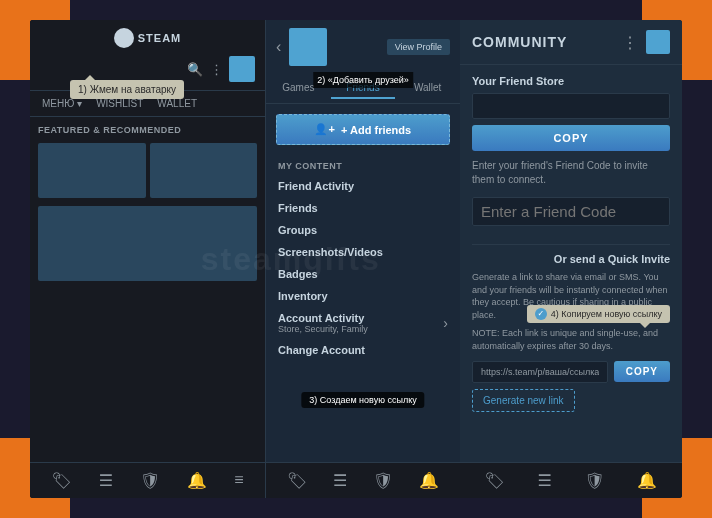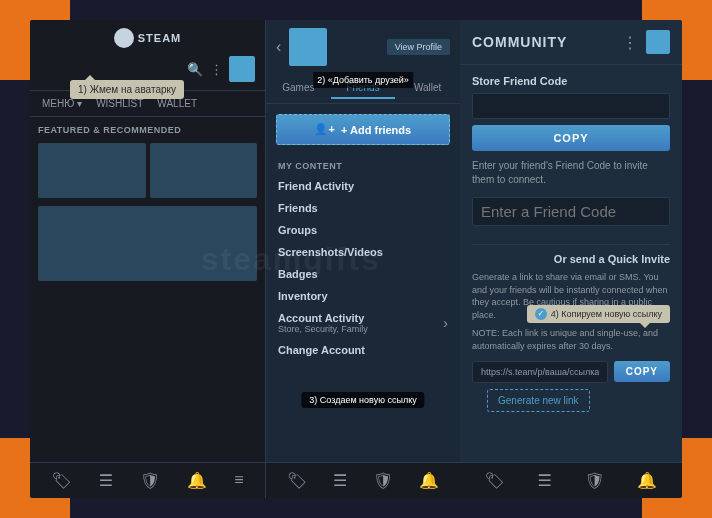--- a/index.html
+++ b/index.html
@@ -520,21 +520,20 @@
     .generate-link-btn {
       background: transparent;
       border: 1px dashed #4d9dcc;
       color: #4d9dcc;
       font-size: 10px;
       padding: 5px 10px;
       border-radius: 3px;
       cursor: pointer;
       text-align: center;
       display: inline-block;
-      margin-left: 15px;
     }
 
     .community-bottom-nav {
       display: flex;
       justify-content: space-around;
       padding: 8px;
       border-top: 1px solid #2a3a4a;
       background: #171a21;
     }
 
@@ -667,21 +666,21 @@
 
     <div class="community-header">
       <span class="community-title">COMMUNITY</span>
       <span class="community-dots">⋮</span>
       <div class="community-avatar"></div>
     </div>
 
     <div class="community-content">
 
       
-      <div class="section-title">Store Friend Code</div>
+      <div class="section-title">Your Friend Store</div>
       <input class="friend-code-input" type="text" value="" style="">
 
       <div class="copy-btn">COPY</div>
 
       <div class="invite-desc">Enter your friend's Friend Code to invite them to connect.</div>
 
       <input class="enter-code-input" type="text" placeholder="Enter a Friend Code" style="">
 
       <div class="divider"></div>
 

